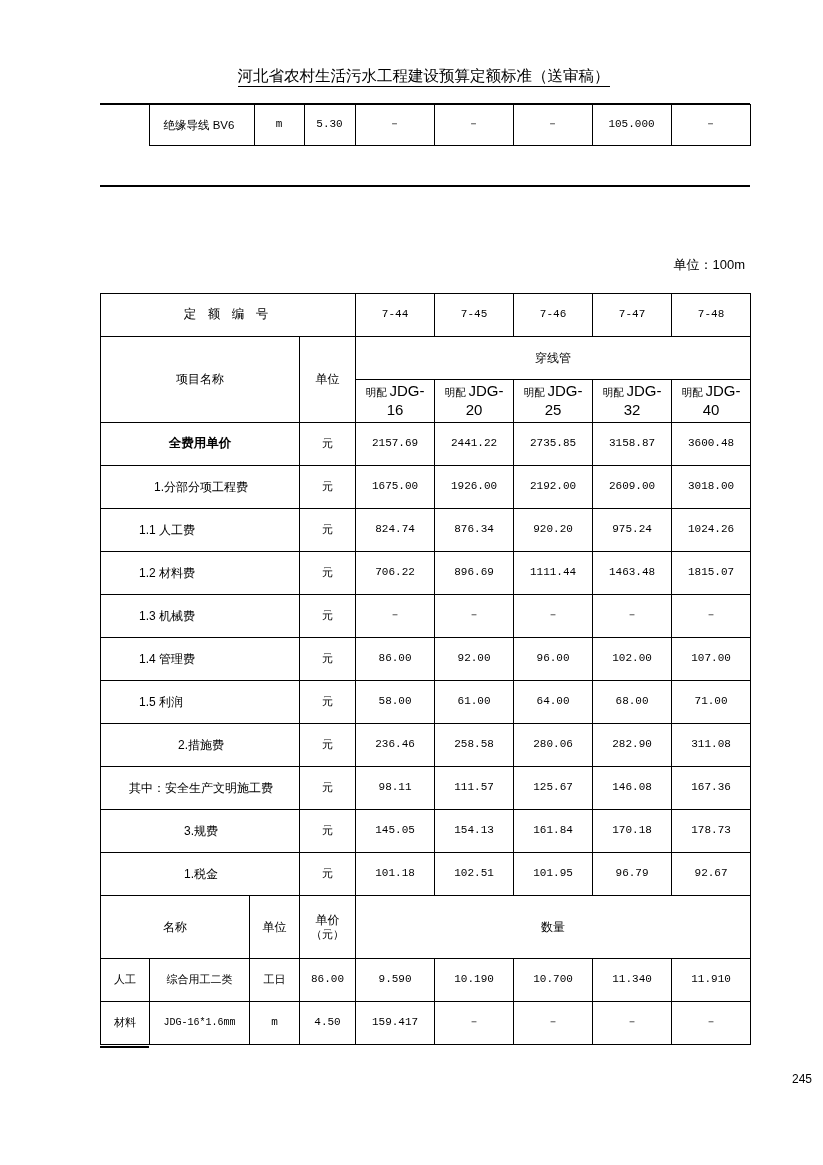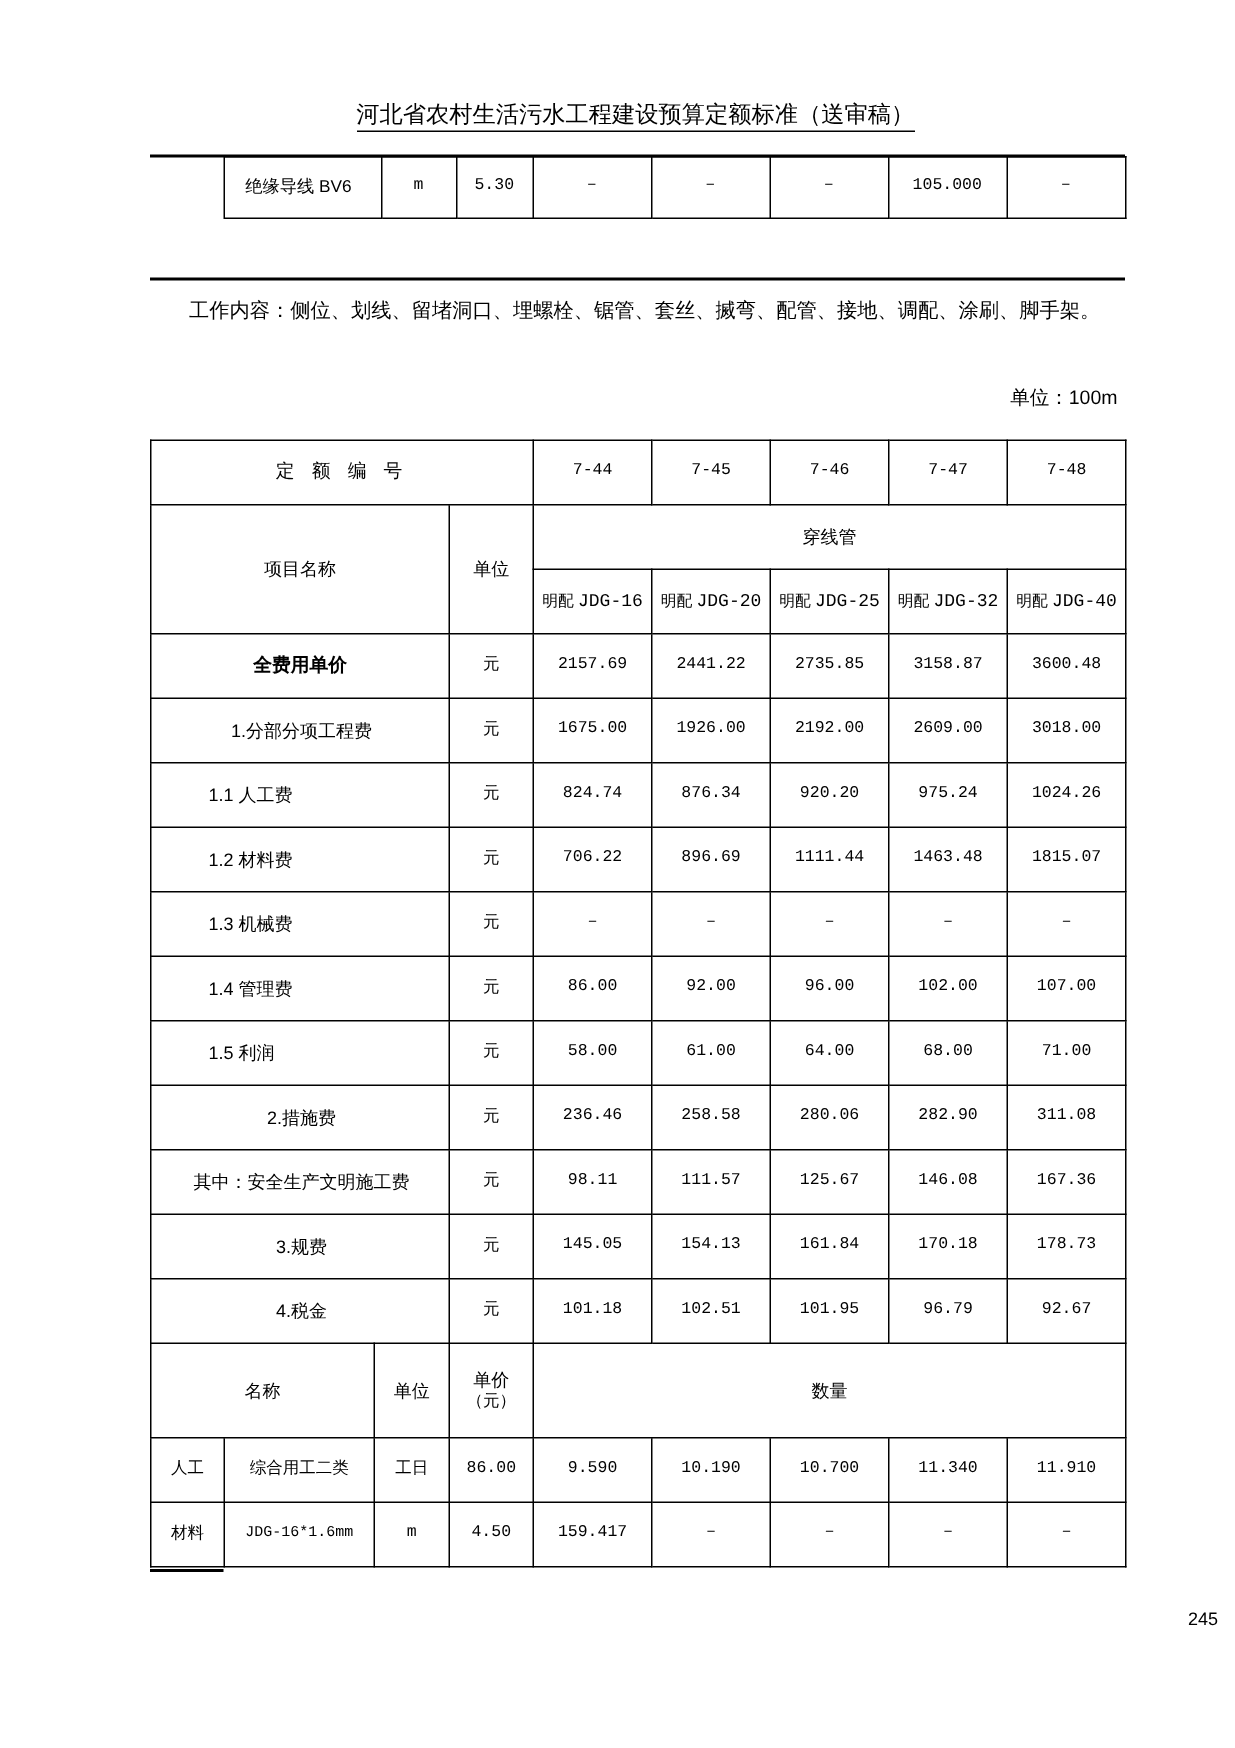--- a/index.html
+++ b/index.html
@@ -133,21 +133,21 @@
     font-size: 11px;
   }
   #main-table td.spaced {
     letter-spacing: 4px;
     font-size: 12.5px;
   }
   #main-table td.small-mix {
     font-size: 10px;
   }
   #main-table td.small-mix .mp { font-family: "Liberation Sans","DejaVu Sans",sans-serif; font-size:10.5px;text-align:center;}
-  #main-table td.small-mix .jd { font-family: Liberation Mono, monospace; font-size:12px;}
+  #main-table td.small-mix .jd { font-family: Liberation Sans, sans-serif; font-size:15px;}
 
   .top-thick td { border-top: 2.2px solid #000; }
 
   
   .pageno {
     position: absolute;
     left: 0;
     top: 1072px;
     width: 812px;
     text-align: right;
@@ -188,23 +188,20 @@
         <td class="dash">－</td>
         <td class="dash">－</td>
         <td class="num">105.000</td>
         <td class="dash">－</td>
       </tr>
     </tbody>
   </table>
 
   <div class="thickline" style="left:100px; top:185px; width:650px;"></div>
 
-  <div class="workcontent">
-    <span class="indent">工作内容：</span><span>侧位、划线、留堵洞口、埋螺栓、锯管、套丝、搣弯、配管、接地、调配、涂刷、脚手架。</span>
-  </div>
 
   <div class="unitline">单位：100m</div>
 
   <table class="grid" id="main-table">
     <colgroup>
       <col style="width:49px">
         <col style="width:100px">
         <col style="width:50px">
         <col style="width:56px">
       <col style="width:79px">
@@ -322,21 +319,21 @@
       <tr>
         <td colspan="3" class="nameleft">3.规费</td>
         <td class="cn">元</td>
         <td class="num">145.05</td>
         <td class="num">154.13</td>
         <td class="num">161.84</td>
         <td class="num">170.18</td>
         <td class="num">178.73</td>
       </tr>
       <tr>
-        <td colspan="3" class="nameleft">4.税金</td>
+        <td colspan="3" class="nameleft">1.税金</td>
         <td class="cn">元</td>
         <td class="num">101.18</td>
         <td class="num">102.51</td>
         <td class="num">101.95</td>
         <td class="num">96.79</td>
         <td class="num">92.67</td>
       </tr>
 
       <tr>
         <td colspan="2" class="name" style="height:62px">名称</td>

